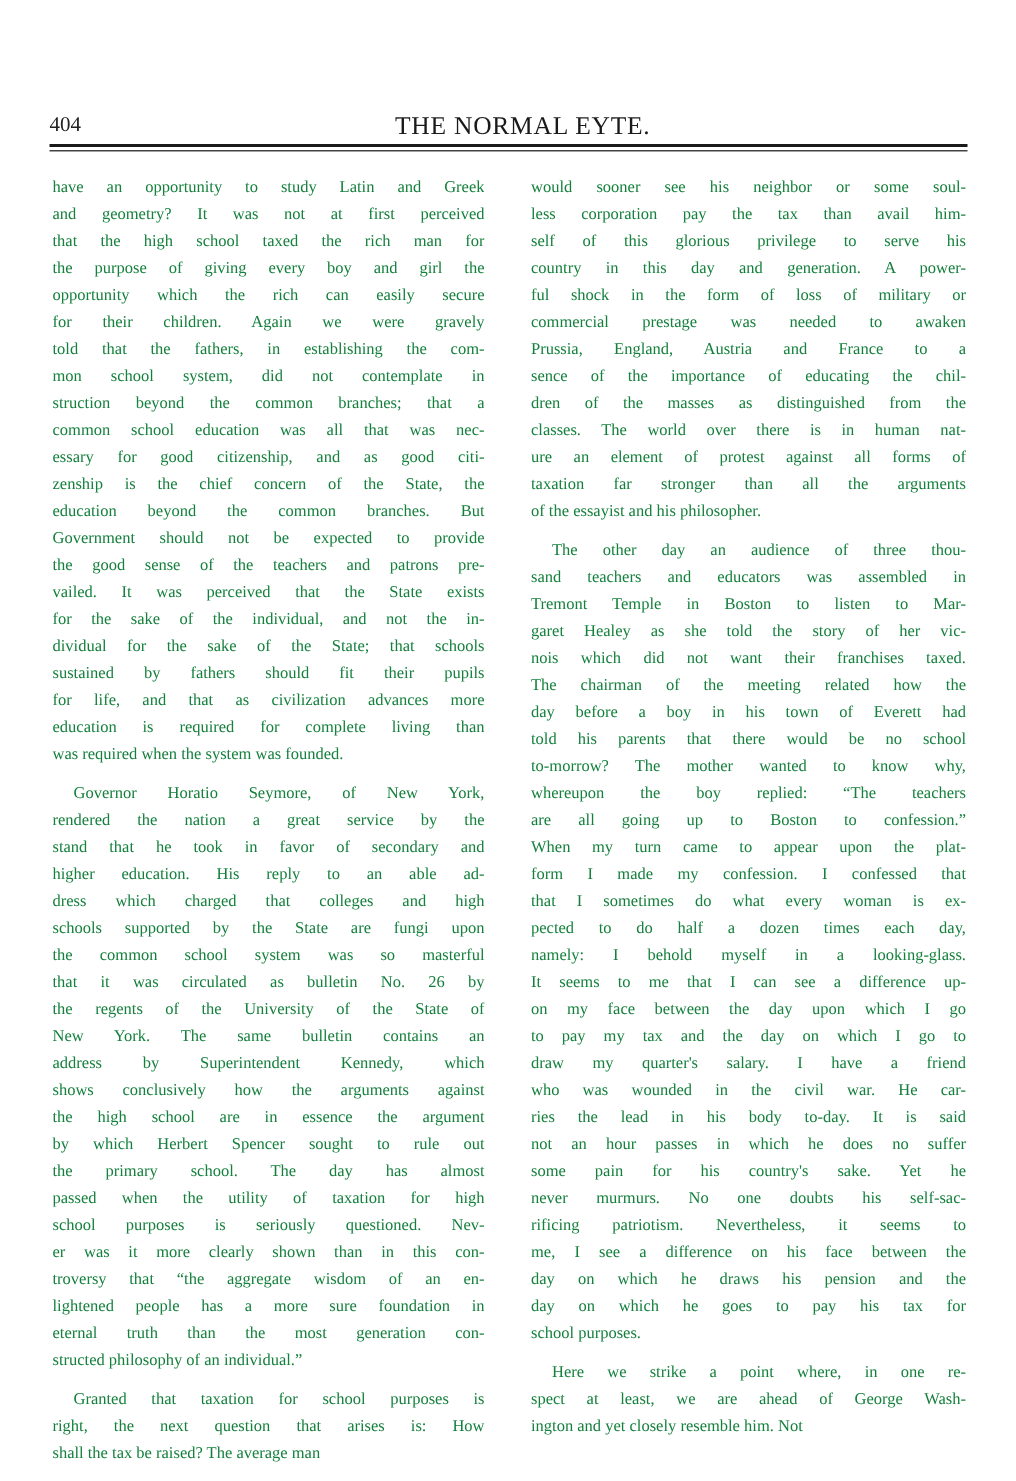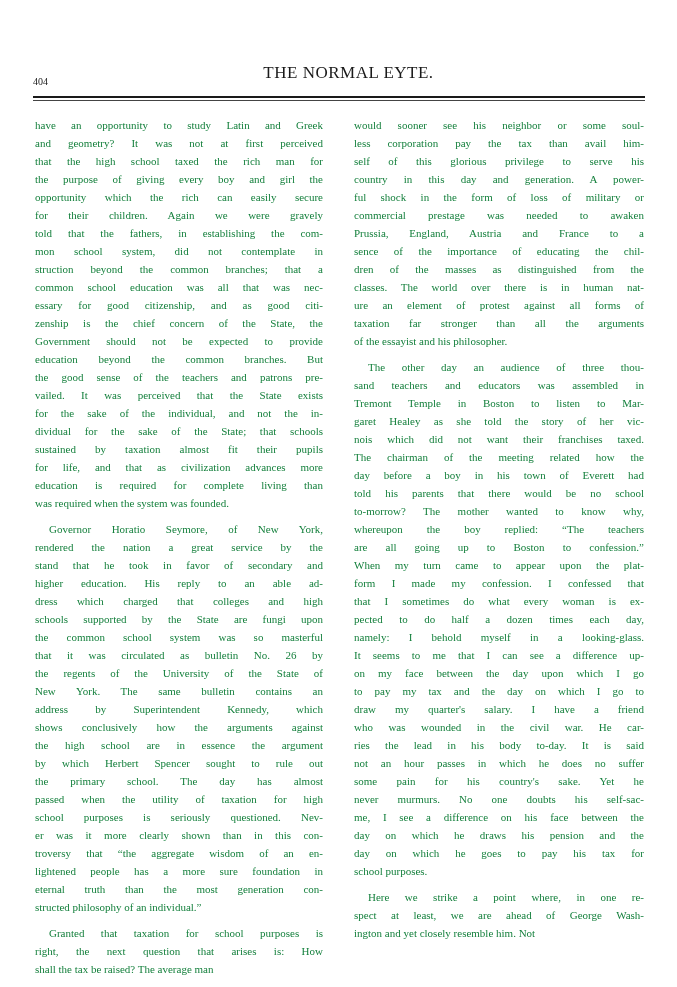--- a/index.html
+++ b/index.html
@@ -3,24 +3,24 @@
 <meta charset="utf-8">
 <style>
   html, body { margin: 0; padding: 0; background: #ffffff; }
   body {
     width: 677px; height: 987px; position: relative; overflow: hidden;
     font-family: "DejaVu Serif", "Liberation Serif", serif;
     color: #1c1c1c;
   }
   .page-number {
     position: absolute; left: 33px; top: 76px;
-    font-family: "Liberation Serif", serif; font-size: 10px; color: #222;
+    font-family: "Liberation Serif", serif; font-size: 14px; color: #222;
   }
   .running-head {
-    position: absolute; left: 0; width: 677px; top: 63px; text-align: center;
+    position: absolute; left: 0; width: 677px; top: 74px; text-align: center;
     font-family: "Liberation Serif", serif; font-size: 17px; letter-spacing: 0.5px;
     color: #1a1a1a; padding-left: 20px; box-sizing: border-box;
   }
   .rule-thick {
     position: absolute; left: 33px; width: 612px; top: 96px; height: 2px; background: #1a1a1a;
   }
   .rule-thin {
     position: absolute; left: 33px; width: 612px; top: 100px; height: 1px; background: #444;
   }
   .column {
@@ -55,27 +55,27 @@
       <span class="line">that the high school taxed the rich man for</span>
       <span class="line">the purpose of giving every boy and girl the</span>
       <span class="line">opportunity which the rich can easily secure</span>
       <span class="line">for their children.  Again we were gravely</span>
       <span class="line">told that the fathers, in establishing the com-</span>
       <span class="line">mon school system, did not contemplate in</span>
       <span class="line">struction beyond the common branches; that a</span>
       <span class="line">common school education was all that was nec-</span>
       <span class="line">essary for good citizenship, and as good citi-</span>
       <span class="line">zenship is the chief concern of the State, the</span>
+      <span class="line">education beyond the common branches.  But</span>
       <span class="line">Government should not be expected to provide</span>
-      <span class="line">education beyond the common branches.  But</span>
       <span class="line">the good sense of the teachers and patrons pre-</span>
       <span class="line">vailed.  It was perceived that the State exists</span>
       <span class="line">for the sake of the individual, and not the in-</span>
       <span class="line">dividual for the sake of the State; that schools</span>
-      <span class="line">sustained by taxation almost fit their pupils</span>
+      <span class="line">sustained by fathers should fit their pupils</span>
       <span class="line">for life, and that as civilization advances more</span>
       <span class="line">education is required for complete living than</span>
       <span class="line last">was required when the system was founded.</span>
     </div>
     <div class="para">
       <span class="line indent">Governor Horatio Seymore, of New York,</span>
       <span class="line">rendered the nation a great service by the</span>
       <span class="line">stand that he took in favor of secondary and</span>
       <span class="line">higher education.  His reply to an able ad-</span>
       <span class="line">dress which charged that colleges and high</span>
@@ -138,20 +138,21 @@
       <span class="line">namely:  I behold myself in a looking-glass.</span>
       <span class="line">It seems to me that I can see a difference up-</span>
       <span class="line">on my face between the day upon which I go</span>
       <span class="line">to pay my tax and the day on which I go to</span>
       <span class="line">draw my quarter's salary.  I have a friend</span>
       <span class="line">who was wounded in the civil war.  He car-</span>
       <span class="line">ries the lead in his body to-day.  It is said</span>
       <span class="line">not an hour passes in which he does no suffer</span>
       <span class="line">some pain for his country's sake.  Yet he</span>
       <span class="line">never murmurs.  No one doubts his self-sac-</span>
+      <span class="line">rificing patriotism.  Nevertheless, it seems to</span>
       <span class="line">me, I see a difference on his face between the</span>
       <span class="line">day on which he draws his pension and the</span>
       <span class="line">day on which he goes to pay his tax for</span>
       <span class="line last">school purposes.</span>
     </div>
     <div class="para">
       <span class="line indent">Here we strike a point where, in one re-</span>
       <span class="line">spect at least, we are ahead of George Wash-</span>
       <span class="line last">ington and yet closely resemble him.  Not</span>
     </div>

